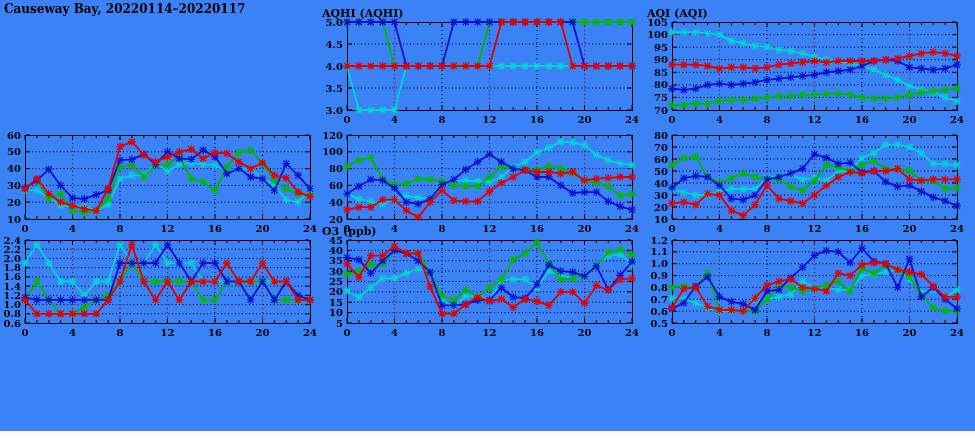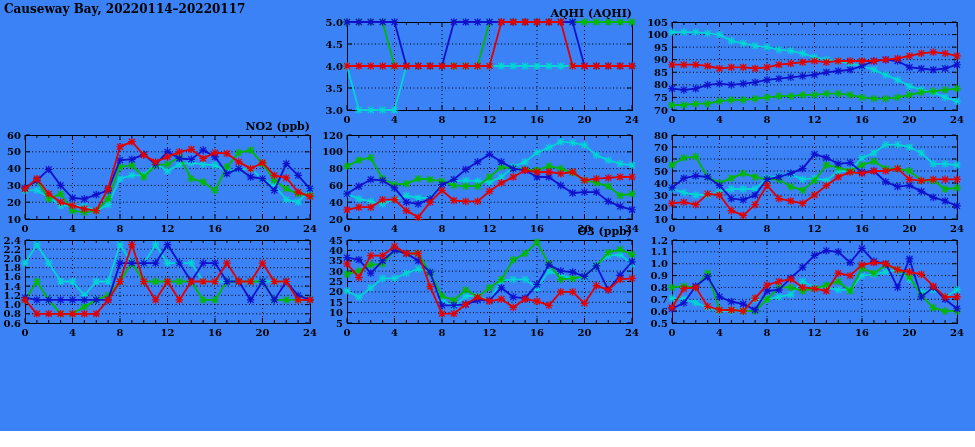--- a/index.html
+++ b/index.html
@@ -1,20 +1,20 @@
 <!DOCTYPE html>
 <html><head>
 <meta charset="utf-8">
 <style>
   html,body{margin:0;padding:0;background:#fff;}
   .canvas{position:relative;width:975px;height:431px;background:#3b82f6;overflow:hidden;
           font-family:"DejaVu Serif",serif;font-weight:bold;color:#000;}
   .page-title{position:absolute;left:4px;top:2px;font-size:12px;font-weight:bold;letter-spacing:0px;}
   .chart{position:absolute;width:323px;height:125px;}
-  .chart-title{position:absolute;top:1px;left:0;width:310px;text-align:right;
+  .chart-title{position:absolute;top:1px;left:0;width:310px;text-align:left;
                font-size:11px;font-weight:bold;white-space:pre;}
   svg.plot{position:absolute;left:0;top:0;width:323px;height:125px;overflow:visible;}
   svg text{font-family:"DejaVu Serif",serif;font-weight:bold;fill:#000;}
   .tick-label{font-size:10px;}
   .grid{stroke:#000;stroke-width:1;stroke-dasharray:1 2.5;}
   .vgrid{stroke-dasharray:1 3;}
   .frame{fill:none;stroke:#000;stroke-width:1;}
   .tick{stroke:#000;stroke-width:1;}
 </style>
 </head>
@@ -214,20 +214,21 @@
         <text x="21" y="19.5" text-anchor="end" class="tick-label">105</text>
         <polyline points="25.0,26.1 36.9,26.1 48.8,26.1 60.6,27.3 72.5,28.6 84.4,34.9 96.3,37.4 108.1,39.9 120.0,41.1 131.9,43.7 143.8,44.9 155.6,47.4 167.5,51.2 179.4,53.7 191.3,55.0 203.1,57.5 215.0,60.0 226.9,63.8 238.8,68.8 250.6,73.8 262.5,80.1 274.4,83.9 286.3,86.4 298.1,91.4 310.0,95.2" fill="none" stroke="#00d4d4" stroke-width="1.8" stroke-linejoin="round"></polyline>
         <path d="M22 23.057142857142864L28 29.057142857142864M22 29.057142857142864L28 23.057142857142864M21.2 26.057142857142864L28.8 26.057142857142864M25 22.257142857142863L25 29.857142857142865M33.875 23.057142857142864L39.875 29.057142857142864M33.875 29.057142857142864L39.875 23.057142857142864M33.075 26.057142857142864L40.675 26.057142857142864M36.875 22.257142857142863L36.875 29.857142857142865M45.75 23.057142857142864L51.75 29.057142857142864M45.75 29.057142857142864L51.75 23.057142857142864M44.95 26.057142857142864L52.55 26.057142857142864M48.75 22.257142857142863L48.75 29.857142857142865M57.625 24.314285714285717L63.625 30.314285714285717M57.625 30.314285714285717L63.625 24.314285714285717M56.825 27.314285714285717L64.425 27.314285714285717M60.625 23.514285714285716L60.625 31.114285714285717M69.5 25.57142857142857L75.5 31.57142857142857M69.5 31.57142857142857L75.5 25.57142857142857M68.7 28.57142857142857L76.3 28.57142857142857M72.5 24.77142857142857L72.5 32.37142857142857M81.375 31.85714285714286L87.375 37.85714285714286M81.375 37.85714285714286L87.375 31.85714285714286M80.575 34.85714285714286L88.175 34.85714285714286M84.375 31.05714285714286L84.375 38.65714285714286M93.25 34.37142857142857L99.25 40.37142857142857M93.25 40.37142857142857L99.25 34.37142857142857M92.45 37.37142857142857L100.05 37.37142857142857M96.25 33.57142857142857L96.25 41.171428571428564M105.125 36.885714285714286L111.125 42.885714285714286M105.125 42.885714285714286L111.125 36.885714285714286M104.325 39.885714285714286L111.925 39.885714285714286M108.125 36.08571428571429L108.125 43.68571428571428M117 38.14285714285714L123 44.14285714285714M117 44.14285714285714L123 38.14285714285714M116.2 41.14285714285714L123.8 41.14285714285714M120 37.34285714285714L120 44.942857142857136M128.875 40.65714285714286L134.875 46.65714285714286M128.875 46.65714285714286L134.875 40.65714285714286M128.075 43.65714285714286L135.675 43.65714285714286M131.875 39.85714285714286L131.875 47.457142857142856M140.75 41.91428571428572L146.75 47.91428571428572M140.75 47.91428571428572L146.75 41.91428571428572M139.95 44.91428571428572L147.55 44.91428571428572M143.75 41.11428571428572L143.75 48.714285714285715M152.625 44.42857142857142L158.625 50.42857142857142M152.625 50.42857142857142L158.625 44.42857142857142M151.825 47.42857142857142L159.425 47.42857142857142M155.625 43.628571428571426L155.625 51.22857142857142M164.5 48.2L170.5 54.2M164.5 54.2L170.5 48.2M163.7 51.2L171.3 51.2M167.5 47.400000000000006L167.5 55M176.375 50.714285714285715L182.375 56.714285714285715M176.375 56.714285714285715L182.375 50.714285714285715M175.575 53.714285714285715L183.175 53.714285714285715M179.375 49.91428571428572L179.375 57.51428571428571M188.25 51.97142857142857L194.25 57.97142857142857M188.25 57.97142857142857L194.25 51.97142857142857M187.45 54.97142857142857L195.05 54.97142857142857M191.25 51.17142857142857L191.25 58.771428571428565M200.125 54.48571428571429L206.125 60.48571428571429M200.125 60.48571428571429L206.125 54.48571428571429M199.325 57.48571428571429L206.925 57.48571428571429M203.125 53.68571428571429L203.125 61.285714285714285M212 57L218 63M212 63L218 57M211.2 60L218.8 60M215 56.2L215 63.8M223.875 60.77142857142857L229.875 66.77142857142857M223.875 66.77142857142857L229.875 60.77142857142857M223.075 63.77142857142857L230.675 63.77142857142857M226.875 59.971428571428575L226.875 67.57142857142857M235.75 65.8L241.75 71.8M235.75 71.8L241.75 65.8M234.95 68.8L242.55 68.8M238.75 65L238.75 72.6M247.625 70.82857142857142L253.625 76.82857142857142M247.625 76.82857142857142L253.625 70.82857142857142M246.825 73.82857142857142L254.425 73.82857142857142M250.625 70.02857142857142L250.625 77.62857142857142M259.5 77.11428571428571L265.5 83.11428571428571M259.5 83.11428571428571L265.5 77.11428571428571M258.7 80.11428571428571L266.3 80.11428571428571M262.5 76.31428571428572L262.5 83.91428571428571M271.375 80.88571428571429L277.375 86.88571428571429M271.375 86.88571428571429L277.375 80.88571428571429M270.575 83.88571428571429L278.175 83.88571428571429M274.375 80.08571428571429L274.375 87.68571428571428M283.25 83.4L289.25 89.4M283.25 89.4L289.25 83.4M282.45 86.4L290.05 86.4M286.25 82.60000000000001L286.25 90.2M295.125 88.42857142857143L301.125 94.42857142857143M295.125 94.42857142857143L301.125 88.42857142857143M294.325 91.42857142857143L301.925 91.42857142857143M298.125 87.62857142857143L298.125 95.22857142857143M307 92.2L313 98.2M307 98.2L313 92.2M306.2 95.2L313.8 95.2M310 91.4L310 99" stroke="#00d4d4" stroke-width="1.2" fill="none"></path>
         <polyline points="25.0,99.0 36.9,99.0 48.8,97.7 60.6,97.7 72.5,95.2 84.4,93.9 96.3,93.9 108.1,92.7 120.0,91.4 131.9,90.2 143.8,90.2 155.6,88.9 167.5,88.9 179.4,87.7 191.3,87.7 203.1,88.9 215.0,91.4 226.9,92.7 238.8,92.7 250.6,91.4 262.5,88.9 274.4,86.4 286.3,85.1 298.1,83.9 310.0,82.6" fill="none" stroke="#00b800" stroke-width="1.8" stroke-linejoin="round"></polyline>
         <path d="M22 95.97142857142858L28 101.97142857142858M22 101.97142857142858L28 95.97142857142858M21.2 98.97142857142858L28.8 98.97142857142858M25 95.17142857142858L25 102.77142857142857M33.875 95.97142857142858L39.875 101.97142857142858M33.875 101.97142857142858L39.875 95.97142857142858M33.075 98.97142857142858L40.675 98.97142857142858M36.875 95.17142857142858L36.875 102.77142857142857M45.75 94.71428571428571L51.75 100.71428571428571M45.75 100.71428571428571L51.75 94.71428571428571M44.95 97.71428571428571L52.55 97.71428571428571M48.75 93.91428571428571L48.75 101.5142857142857M57.625 94.71428571428571L63.625 100.71428571428571M57.625 100.71428571428571L63.625 94.71428571428571M56.825 97.71428571428571L64.425 97.71428571428571M60.625 93.91428571428571L60.625 101.5142857142857M69.5 92.2L75.5 98.2M69.5 98.2L75.5 92.2M68.7 95.2L76.3 95.2M72.5 91.4L72.5 99M81.375 90.94285714285715L87.375 96.94285714285715M81.375 96.94285714285715L87.375 90.94285714285715M80.575 93.94285714285715L88.175 93.94285714285715M84.375 90.14285714285715L84.375 97.74285714285715M93.25 90.94285714285715L99.25 96.94285714285715M93.25 96.94285714285715L99.25 90.94285714285715M92.45 93.94285714285715L100.05 93.94285714285715M96.25 90.14285714285715L96.25 97.74285714285715M105.125 89.68571428571428L111.125 95.68571428571428M105.125 95.68571428571428L111.125 89.68571428571428M104.325 92.68571428571428L111.925 92.68571428571428M108.125 88.88571428571429L108.125 96.48571428571428M117 88.42857142857143L123 94.42857142857143M117 94.42857142857143L123 88.42857142857143M116.2 91.42857142857143L123.8 91.42857142857143M120 87.62857142857143L120 95.22857142857143M128.875 87.17142857142858L134.875 93.17142857142858M128.875 93.17142857142858L134.875 87.17142857142858M128.075 90.17142857142858L135.675 90.17142857142858M131.875 86.37142857142858L131.875 93.97142857142858M140.75 87.17142857142858L146.75 93.17142857142858M140.75 93.17142857142858L146.75 87.17142857142858M139.95 90.17142857142858L147.55 90.17142857142858M143.75 86.37142857142858L143.75 93.97142857142858M152.625 85.91428571428571L158.625 91.91428571428571M152.625 91.91428571428571L158.625 85.91428571428571M151.825 88.91428571428571L159.425 88.91428571428571M155.625 85.11428571428571L155.625 92.71428571428571M164.5 85.91428571428571L170.5 91.91428571428571M164.5 91.91428571428571L170.5 85.91428571428571M163.7 88.91428571428571L171.3 88.91428571428571M167.5 85.11428571428571L167.5 92.71428571428571M176.375 84.65714285714286L182.375 90.65714285714286M176.375 90.65714285714286L182.375 84.65714285714286M175.575 87.65714285714286L183.175 87.65714285714286M179.375 83.85714285714286L179.375 91.45714285714286M188.25 84.65714285714286L194.25 90.65714285714286M188.25 90.65714285714286L194.25 84.65714285714286M187.45 87.65714285714286L195.05 87.65714285714286M191.25 83.85714285714286L191.25 91.45714285714286M200.125 85.91428571428571L206.125 91.91428571428571M200.125 91.91428571428571L206.125 85.91428571428571M199.325 88.91428571428571L206.925 88.91428571428571M203.125 85.11428571428571L203.125 92.71428571428571M212 88.42857142857143L218 94.42857142857143M212 94.42857142857143L218 88.42857142857143M211.2 91.42857142857143L218.8 91.42857142857143M215 87.62857142857143L215 95.22857142857143M223.875 89.68571428571428L229.875 95.68571428571428M223.875 95.68571428571428L229.875 89.68571428571428M223.075 92.68571428571428L230.675 92.68571428571428M226.875 88.88571428571429L226.875 96.48571428571428M235.75 89.68571428571428L241.75 95.68571428571428M235.75 95.68571428571428L241.75 89.68571428571428M234.95 92.68571428571428L242.55 92.68571428571428M238.75 88.88571428571429L238.75 96.48571428571428M247.625 88.42857142857143L253.625 94.42857142857143M247.625 94.42857142857143L253.625 88.42857142857143M246.825 91.42857142857143L254.425 91.42857142857143M250.625 87.62857142857143L250.625 95.22857142857143M259.5 85.91428571428571L265.5 91.91428571428571M259.5 91.91428571428571L265.5 85.91428571428571M258.7 88.91428571428571L266.3 88.91428571428571M262.5 85.11428571428571L262.5 92.71428571428571M271.375 83.4L277.375 89.4M271.375 89.4L277.375 83.4M270.575 86.4L278.175 86.4M274.375 82.60000000000001L274.375 90.2M283.25 82.14285714285714L289.25 88.14285714285714M283.25 88.14285714285714L289.25 82.14285714285714M282.45 85.14285714285714L290.05 85.14285714285714M286.25 81.34285714285714L286.25 88.94285714285714M295.125 80.88571428571429L301.125 86.88571428571429M295.125 86.88571428571429L301.125 80.88571428571429M294.325 83.88571428571429L301.925 83.88571428571429M298.125 80.08571428571429L298.125 87.68571428571428M307 79.62857142857143L313 85.62857142857143M307 85.62857142857143L313 79.62857142857143M306.2 82.62857142857143L313.8 82.62857142857143M310 78.82857142857144L310 86.42857142857143" stroke="#00b800" stroke-width="1.2" fill="none"></path>
         <polyline points="25.0,82.6 36.9,83.9 48.8,82.6 60.6,78.9 72.5,77.6 84.4,78.9 96.3,77.6 108.1,76.3 120.0,73.8 131.9,72.6 143.8,71.3 155.6,70.1 167.5,68.8 179.4,66.3 191.3,65.0 203.1,63.8 215.0,60.0 226.9,55.0 238.8,53.7 250.6,55.0 262.5,61.3 274.4,62.5 286.3,63.8 298.1,62.5 310.0,58.7" fill="none" stroke="#1111cc" stroke-width="1.8" stroke-linejoin="round"></polyline>
         <path d="M22 79.62857142857143L28 85.62857142857143M22 85.62857142857143L28 79.62857142857143M21.2 82.62857142857143L28.8 82.62857142857143M25 78.82857142857144L25 86.42857142857143M33.875 80.88571428571429L39.875 86.88571428571429M33.875 86.88571428571429L39.875 80.88571428571429M33.075 83.88571428571429L40.675 83.88571428571429M36.875 80.08571428571429L36.875 87.68571428571428M45.75 79.62857142857143L51.75 85.62857142857143M45.75 85.62857142857143L51.75 79.62857142857143M44.95 82.62857142857143L52.55 82.62857142857143M48.75 78.82857142857144L48.75 86.42857142857143M57.625 75.85714285714286L63.625 81.85714285714286M57.625 81.85714285714286L63.625 75.85714285714286M56.825 78.85714285714286L64.425 78.85714285714286M60.625 75.05714285714286L60.625 82.65714285714286M69.5 74.6L75.5 80.6M69.5 80.6L75.5 74.6M68.7 77.6L76.3 77.6M72.5 73.8L72.5 81.39999999999999M81.375 75.85714285714286L87.375 81.85714285714286M81.375 81.85714285714286L87.375 75.85714285714286M80.575 78.85714285714286L88.175 78.85714285714286M84.375 75.05714285714286L84.375 82.65714285714286M93.25 74.6L99.25 80.6M93.25 80.6L99.25 74.6M92.45 77.6L100.05 77.6M96.25 73.8L96.25 81.39999999999999M105.125 73.34285714285714L111.125 79.34285714285714M105.125 79.34285714285714L111.125 73.34285714285714M104.325 76.34285714285714L111.925 76.34285714285714M108.125 72.54285714285714L108.125 80.14285714285714M117 70.82857142857142L123 76.82857142857142M117 76.82857142857142L123 70.82857142857142M116.2 73.82857142857142L123.8 73.82857142857142M120 70.02857142857142L120 77.62857142857142M128.875 69.57142857142857L134.875 75.57142857142857M128.875 75.57142857142857L134.875 69.57142857142857M128.075 72.57142857142857L135.675 72.57142857142857M131.875 68.77142857142857L131.875 76.37142857142857M140.75 68.31428571428572L146.75 74.31428571428572M140.75 74.31428571428572L146.75 68.31428571428572M139.95 71.31428571428572L147.55 71.31428571428572M143.75 67.51428571428572L143.75 75.11428571428571M152.625 67.05714285714285L158.625 73.05714285714285M152.625 73.05714285714285L158.625 67.05714285714285M151.825 70.05714285714285L159.425 70.05714285714285M155.625 66.25714285714285L155.625 73.85714285714285M164.5 65.8L170.5 71.8M164.5 71.8L170.5 65.8M163.7 68.8L171.3 68.8M167.5 65L167.5 72.6M176.375 63.28571428571428L182.375 69.28571428571428M176.375 69.28571428571428L182.375 63.28571428571428M175.575 66.28571428571428L183.175 66.28571428571428M179.375 62.48571428571428L179.375 70.08571428571427M188.25 62.02857142857144L194.25 68.02857142857144M188.25 68.02857142857144L194.25 62.02857142857144M187.45 65.02857142857144L195.05 65.02857142857144M191.25 61.22857142857144L191.25 68.82857142857144M200.125 60.77142857142857L206.125 66.77142857142857M200.125 66.77142857142857L206.125 60.77142857142857M199.325 63.77142857142857L206.925 63.77142857142857M203.125 59.971428571428575L203.125 67.57142857142857M212 57L218 63M212 63L218 57M211.2 60L218.8 60M215 56.2L215 63.8M223.875 51.97142857142857L229.875 57.97142857142857M223.875 57.97142857142857L229.875 51.97142857142857M223.075 54.97142857142857L230.675 54.97142857142857M226.875 51.17142857142857L226.875 58.771428571428565M235.75 50.714285714285715L241.75 56.714285714285715M235.75 56.714285714285715L241.75 50.714285714285715M234.95 53.714285714285715L242.55 53.714285714285715M238.75 49.91428571428572L238.75 57.51428571428571M247.625 51.97142857142857L253.625 57.97142857142857M247.625 57.97142857142857L253.625 51.97142857142857M246.825 54.97142857142857L254.425 54.97142857142857M250.625 51.17142857142857L250.625 58.771428571428565M259.5 58.25714285714286L265.5 64.25714285714287M259.5 64.25714285714287L265.5 58.25714285714286M258.7 61.25714285714286L266.3 61.25714285714286M262.5 57.45714285714286L262.5 65.05714285714286M271.375 59.51428571428571L277.375 65.5142857142857M271.375 65.5142857142857L277.375 59.51428571428571M270.575 62.51428571428571L278.175 62.51428571428571M274.375 58.714285714285715L274.375 66.31428571428572M283.25 60.77142857142857L289.25 66.77142857142857M283.25 66.77142857142857L289.25 60.77142857142857M282.45 63.77142857142857L290.05 63.77142857142857M286.25 59.971428571428575L286.25 67.57142857142857M295.125 59.51428571428571L301.125 65.5142857142857M295.125 65.5142857142857L301.125 59.51428571428571M294.325 62.51428571428571L301.925 62.51428571428571M298.125 58.714285714285715L298.125 66.31428571428572M307 55.74285714285715L313 61.74285714285715M307 61.74285714285715L313 55.74285714285715M306.2 58.74285714285715L313.8 58.74285714285715M310 54.94285714285715L310 62.542857142857144" stroke="#1111cc" stroke-width="1.2" fill="none"></path>
         <polyline points="25.0,58.7 36.9,58.7 48.8,58.7 60.6,60.0 72.5,62.5 84.4,61.3 96.3,61.3 108.1,62.5 120.0,61.3 131.9,58.7 143.8,57.5 155.6,56.2 167.5,55.0 179.4,56.2 191.3,55.0 203.1,55.0 215.0,55.0 226.9,55.0 238.8,53.7 250.6,52.5 262.5,49.9 274.4,47.4 286.3,46.2 298.1,47.4 310.0,49.9" fill="none" stroke="#e10000" stroke-width="1.8" stroke-linejoin="round"></polyline>
         <path d="M22 55.74285714285715L28 61.74285714285715M22 61.74285714285715L28 55.74285714285715M21.2 58.74285714285715L28.8 58.74285714285715M25 54.94285714285715L25 62.542857142857144M33.875 55.74285714285715L39.875 61.74285714285715M33.875 61.74285714285715L39.875 55.74285714285715M33.075 58.74285714285715L40.675 58.74285714285715M36.875 54.94285714285715L36.875 62.542857142857144M45.75 55.74285714285715L51.75 61.74285714285715M45.75 61.74285714285715L51.75 55.74285714285715M44.95 58.74285714285715L52.55 58.74285714285715M48.75 54.94285714285715L48.75 62.542857142857144M57.625 57L63.625 63M57.625 63L63.625 57M56.825 60L64.425 60M60.625 56.2L60.625 63.8M69.5 59.51428571428571L75.5 65.5142857142857M69.5 65.5142857142857L75.5 59.51428571428571M68.7 62.51428571428571L76.3 62.51428571428571M72.5 58.714285714285715L72.5 66.31428571428572M81.375 58.25714285714286L87.375 64.25714285714287M81.375 64.25714285714287L87.375 58.25714285714286M80.575 61.25714285714286L88.175 61.25714285714286M84.375 57.45714285714286L84.375 65.05714285714286M93.25 58.25714285714286L99.25 64.25714285714287M93.25 64.25714285714287L99.25 58.25714285714286M92.45 61.25714285714286L100.05 61.25714285714286M96.25 57.45714285714286L96.25 65.05714285714286M105.125 59.51428571428571L111.125 65.5142857142857M105.125 65.5142857142857L111.125 59.51428571428571M104.325 62.51428571428571L111.925 62.51428571428571M108.125 58.714285714285715L108.125 66.31428571428572M117 58.25714285714286L123 64.25714285714287M117 64.25714285714287L123 58.25714285714286M116.2 61.25714285714286L123.8 61.25714285714286M120 57.45714285714286L120 65.05714285714286M128.875 55.74285714285715L134.875 61.74285714285715M128.875 61.74285714285715L134.875 55.74285714285715M128.075 58.74285714285715L135.675 58.74285714285715M131.875 54.94285714285715L131.875 62.542857142857144M140.75 54.48571428571429L146.75 60.48571428571429M140.75 60.48571428571429L146.75 54.48571428571429M139.95 57.48571428571429L147.55 57.48571428571429M143.75 53.68571428571429L143.75 61.285714285714285M152.625 53.228571428571435L158.625 59.228571428571435M152.625 59.228571428571435L158.625 53.228571428571435M151.825 56.228571428571435L159.425 56.228571428571435M155.625 52.42857142857144L155.625 60.02857142857143M164.5 51.97142857142857L170.5 57.97142857142857M164.5 57.97142857142857L170.5 51.97142857142857M163.7 54.97142857142857L171.3 54.97142857142857M167.5 51.17142857142857L167.5 58.771428571428565M176.375 53.228571428571435L182.375 59.228571428571435M176.375 59.228571428571435L182.375 53.228571428571435M175.575 56.228571428571435L183.175 56.228571428571435M179.375 52.42857142857144L179.375 60.02857142857143M188.25 51.97142857142857L194.25 57.97142857142857M188.25 57.97142857142857L194.25 51.97142857142857M187.45 54.97142857142857L195.05 54.97142857142857M191.25 51.17142857142857L191.25 58.771428571428565M200.125 51.97142857142857L206.125 57.97142857142857M200.125 57.97142857142857L206.125 51.97142857142857M199.325 54.97142857142857L206.925 54.97142857142857M203.125 51.17142857142857L203.125 58.771428571428565M212 51.97142857142857L218 57.97142857142857M212 57.97142857142857L218 51.97142857142857M211.2 54.97142857142857L218.8 54.97142857142857M215 51.17142857142857L215 58.771428571428565M223.875 51.97142857142857L229.875 57.97142857142857M223.875 57.97142857142857L229.875 51.97142857142857M223.075 54.97142857142857L230.675 54.97142857142857M226.875 51.17142857142857L226.875 58.771428571428565M235.75 50.714285714285715L241.75 56.714285714285715M235.75 56.714285714285715L241.75 50.714285714285715M234.95 53.714285714285715L242.55 53.714285714285715M238.75 49.91428571428572L238.75 57.51428571428571M247.625 49.457142857142856L253.625 55.457142857142856M247.625 55.457142857142856L253.625 49.457142857142856M246.825 52.457142857142856L254.425 52.457142857142856M250.625 48.65714285714286L250.625 56.25714285714285M259.5 46.942857142857136L265.5 52.942857142857136M259.5 52.942857142857136L265.5 46.942857142857136M258.7 49.942857142857136L266.3 49.942857142857136M262.5 46.14285714285714L262.5 53.74285714285713M271.375 44.42857142857142L277.375 50.42857142857142M271.375 50.42857142857142L277.375 44.42857142857142M270.575 47.42857142857142L278.175 47.42857142857142M274.375 43.628571428571426L274.375 51.22857142857142M283.25 43.17142857142857L289.25 49.17142857142857M283.25 49.17142857142857L289.25 43.17142857142857M282.45 46.17142857142857L290.05 46.17142857142857M286.25 42.371428571428574L286.25 49.97142857142857M295.125 44.42857142857142L301.125 50.42857142857142M295.125 50.42857142857142L301.125 44.42857142857142M294.325 47.42857142857142L301.925 47.42857142857142M298.125 43.628571428571426L298.125 51.22857142857142M307 46.942857142857136L313 52.942857142857136M307 52.942857142857136L313 46.942857142857136M306.2 49.942857142857136L313.8 49.942857142857136M310 46.14285714285714L310 53.74285714285713" stroke="#e10000" stroke-width="1.2" fill="none"></path>
       </svg>
+    <div class="chart-title">AQI (AQI)</div>
   </div>
   <div class="chart" style="left:0px;top:119px;">
     <svg class="plot">
         <line x1="25" y1="83.2" x2="310" y2="83.2" class="grid"></line>
         <line x1="25" y1="66.4" x2="310" y2="66.4" class="grid"></line>
         <line x1="25" y1="49.6" x2="310" y2="49.6" class="grid"></line>
         <line x1="25" y1="32.8" x2="310" y2="32.8" class="grid"></line>
         <line x1="72.5" y1="16" x2="72.5" y2="100" class="grid vgrid"></line>
         <line x1="120" y1="16" x2="120" y2="100" class="grid vgrid"></line>
         <line x1="167.5" y1="16" x2="167.5" y2="100" class="grid vgrid"></line>
@@ -311,21 +312,20 @@
         <text x="21" y="19.5" text-anchor="end" class="tick-label">60</text>
         <polyline points="25.0,71.4 36.9,71.4 48.8,78.2 60.6,86.6 72.5,86.6 84.4,87.4 96.3,91.6 108.1,85.7 120.0,59.7 131.9,56.3 143.8,56.3 155.6,44.6 167.5,52.1 179.4,45.4 191.3,43.7 203.1,45.4 215.0,46.2 226.9,52.1 238.8,50.4 250.6,49.6 262.5,59.7 274.4,66.4 286.3,80.7 298.1,83.2 310.0,70.6" fill="none" stroke="#00d4d4" stroke-width="1.8" stroke-linejoin="round"></polyline>
         <path d="M22 68.44L28 74.44M22 74.44L28 68.44M21.2 71.44L28.8 71.44M25 67.64L25 75.24M33.875 68.44L39.875 74.44M33.875 74.44L39.875 68.44M33.075 71.44L40.675 71.44M36.875 67.64L36.875 75.24M45.75 75.16L51.75 81.16M45.75 81.16L51.75 75.16M44.95 78.16L52.55 78.16M48.75 74.36L48.75 81.96M57.625 83.56L63.625 89.56M57.625 89.56L63.625 83.56M56.825 86.56L64.425 86.56M60.625 82.76L60.625 90.36M69.5 83.56L75.5 89.56M69.5 89.56L75.5 83.56M68.7 86.56L76.3 86.56M72.5 82.76L72.5 90.36M81.375 84.4L87.375 90.4M81.375 90.4L87.375 84.4M80.575 87.4L88.175 87.4M84.375 83.60000000000001L84.375 91.2M93.25 88.6L99.25 94.6M93.25 94.6L99.25 88.6M92.45 91.6L100.05 91.6M96.25 87.8L96.25 95.39999999999999M105.125 82.72L111.125 88.72M105.125 88.72L111.125 82.72M104.325 85.72L111.925 85.72M108.125 81.92L108.125 89.52M117 56.68L123 62.68M117 62.68L123 56.68M116.2 59.68L123.8 59.68M120 55.88L120 63.48M128.875 53.32L134.875 59.32M128.875 59.32L134.875 53.32M128.075 56.32L135.675 56.32M131.875 52.52L131.875 60.12M140.75 53.32L146.75 59.32M140.75 59.32L146.75 53.32M139.95 56.32L147.55 56.32M143.75 52.52L143.75 60.12M152.625 41.559999999999995L158.625 47.559999999999995M152.625 47.559999999999995L158.625 41.559999999999995M151.825 44.559999999999995L159.425 44.559999999999995M155.625 40.76L155.625 48.35999999999999M164.5 49.120000000000005L170.5 55.120000000000005M164.5 55.120000000000005L170.5 49.120000000000005M163.7 52.120000000000005L171.3 52.120000000000005M167.5 48.32000000000001L167.5 55.92M176.375 42.4L182.375 48.4M176.375 48.4L182.375 42.4M175.575 45.4L183.175 45.4M179.375 41.6L179.375 49.199999999999996M188.25 40.72L194.25 46.72M188.25 46.72L194.25 40.72M187.45 43.72L195.05 43.72M191.25 39.92L191.25 47.519999999999996M200.125 42.4L206.125 48.4M200.125 48.4L206.125 42.4M199.325 45.4L206.925 45.4M203.125 41.6L203.125 49.199999999999996M212 43.24L218 49.24M212 49.24L218 43.24M211.2 46.24L218.8 46.24M215 42.440000000000005L215 50.04M223.875 49.120000000000005L229.875 55.120000000000005M223.875 55.120000000000005L229.875 49.120000000000005M223.075 52.120000000000005L230.675 52.120000000000005M226.875 48.32000000000001L226.875 55.92M235.75 47.440000000000005L241.75 53.440000000000005M235.75 53.440000000000005L241.75 47.440000000000005M234.95 50.440000000000005L242.55 50.440000000000005M238.75 46.64000000000001L238.75 54.24M247.625 46.6L253.625 52.6M247.625 52.6L253.625 46.6M246.825 49.6L254.425 49.6M250.625 45.800000000000004L250.625 53.4M259.5 56.68L265.5 62.68M259.5 62.68L265.5 56.68M258.7 59.68L266.3 59.68M262.5 55.88L262.5 63.48M271.375 63.400000000000006L277.375 69.4M271.375 69.4L277.375 63.400000000000006M270.575 66.4L278.175 66.4M274.375 62.60000000000001L274.375 70.2M283.25 77.68L289.25 83.68M283.25 83.68L289.25 77.68M282.45 80.68L290.05 80.68M286.25 76.88000000000001L286.25 84.48M295.125 80.2L301.125 86.2M295.125 86.2L301.125 80.2M294.325 83.2L301.925 83.2M298.125 79.4L298.125 87M307 67.6L313 73.6M307 73.6L313 67.6M306.2 70.6L313.8 70.6M310 66.8L310 74.39999999999999" stroke="#00d4d4" stroke-width="1.2" fill="none"></path>
         <polyline points="25.0,69.8 36.9,61.4 48.8,79.8 60.6,74.8 72.5,91.6 84.4,93.3 96.3,91.6 108.1,79.8 120.0,47.9 131.9,46.2 143.8,58.0 155.6,46.2 167.5,45.4 179.4,37.8 191.3,59.7 203.1,63.0 215.0,71.4 226.9,47.9 238.8,33.6 250.6,31.1 262.5,44.6 274.4,61.4 286.3,69.8 298.1,74.8 310.0,76.5" fill="none" stroke="#00b800" stroke-width="1.8" stroke-linejoin="round"></polyline>
         <path d="M22 66.76L28 72.76M22 72.76L28 66.76M21.2 69.76L28.8 69.76M25 65.96000000000001L25 73.56M33.875 58.36L39.875 64.36M33.875 64.36L39.875 58.36M33.075 61.36L40.675 61.36M36.875 57.56L36.875 65.16M45.75 76.84L51.75 82.84M45.75 82.84L51.75 76.84M44.95 79.84L52.55 79.84M48.75 76.04L48.75 83.64M57.625 71.8L63.625 77.8M57.625 77.8L63.625 71.8M56.825 74.8L64.425 74.8M60.625 71L60.625 78.6M69.5 88.6L75.5 94.6M69.5 94.6L75.5 88.6M68.7 91.6L76.3 91.6M72.5 87.8L72.5 95.39999999999999M81.375 90.28L87.375 96.28M81.375 96.28L87.375 90.28M80.575 93.28L88.175 93.28M84.375 89.48L84.375 97.08M93.25 88.6L99.25 94.6M93.25 94.6L99.25 88.6M92.45 91.6L100.05 91.6M96.25 87.8L96.25 95.39999999999999M105.125 76.84L111.125 82.84M105.125 82.84L111.125 76.84M104.325 79.84L111.925 79.84M108.125 76.04L108.125 83.64M117 44.92L123 50.92M117 50.92L123 44.92M116.2 47.92L123.8 47.92M120 44.120000000000005L120 51.72M128.875 43.24L134.875 49.24M128.875 49.24L134.875 43.24M128.075 46.24L135.675 46.24M131.875 42.440000000000005L131.875 50.04M140.75 55L146.75 61M140.75 61L146.75 55M139.95 58L147.55 58M143.75 54.2L143.75 61.8M152.625 43.24L158.625 49.24M152.625 49.24L158.625 43.24M151.825 46.24L159.425 46.24M155.625 42.440000000000005L155.625 50.04M164.5 42.4L170.5 48.4M164.5 48.4L170.5 42.4M163.7 45.4L171.3 45.4M167.5 41.6L167.5 49.199999999999996M176.375 34.84L182.375 40.84M176.375 40.84L182.375 34.84M175.575 37.84L183.175 37.84M179.375 34.040000000000006L179.375 41.64M188.25 56.68L194.25 62.68M188.25 62.68L194.25 56.68M187.45 59.68L195.05 59.68M191.25 55.88L191.25 63.48M200.125 60.04L206.125 66.03999999999999M200.125 66.03999999999999L206.125 60.04M199.325 63.04L206.925 63.04M203.125 59.24L203.125 66.84M212 68.44L218 74.44M212 74.44L218 68.44M211.2 71.44L218.8 71.44M215 67.64L215 75.24M223.875 44.92L229.875 50.92M223.875 50.92L229.875 44.92M223.075 47.92L230.675 47.92M226.875 44.120000000000005L226.875 51.72M235.75 30.64L241.75 36.64M235.75 36.64L241.75 30.64M234.95 33.64L242.55 33.64M238.75 29.84L238.75 37.44M247.625 28.120000000000005L253.625 34.120000000000005M247.625 34.120000000000005L253.625 28.120000000000005M246.825 31.120000000000005L254.425 31.120000000000005M250.625 27.320000000000004L250.625 34.92M259.5 41.559999999999995L265.5 47.559999999999995M259.5 47.559999999999995L265.5 41.559999999999995M258.7 44.559999999999995L266.3 44.559999999999995M262.5 40.76L262.5 48.35999999999999M271.375 58.36L277.375 64.36M271.375 64.36L277.375 58.36M270.575 61.36L278.175 61.36M274.375 57.56L274.375 65.16M283.25 66.76L289.25 72.76M283.25 72.76L289.25 66.76M282.45 69.76L290.05 69.76M286.25 65.96000000000001L286.25 73.56M295.125 71.8L301.125 77.8M295.125 77.8L301.125 71.8M294.325 74.8L301.925 74.8M298.125 71L298.125 78.6M307 73.47999999999999L313 79.47999999999999M307 79.47999999999999L313 73.47999999999999M306.2 76.47999999999999L313.8 76.47999999999999M310 72.67999999999999L310 80.27999999999999" stroke="#00b800" stroke-width="1.2" fill="none"></path>
         <polyline points="25.0,68.9 36.9,61.4 48.8,50.4 60.6,66.4 72.5,79.0 84.4,79.8 96.3,75.6 108.1,71.4 120.0,41.2 131.9,40.4 143.8,35.3 155.6,45.4 167.5,32.8 179.4,39.5 191.3,40.4 203.1,31.1 215.0,37.8 226.9,54.6 238.8,49.6 250.6,58.0 262.5,59.7 274.4,71.4 286.3,44.6 298.1,56.3 310.0,69.8" fill="none" stroke="#1111cc" stroke-width="1.8" stroke-linejoin="round"></polyline>
         <path d="M22 65.92L28 71.92M22 71.92L28 65.92M21.2 68.92L28.8 68.92M25 65.12L25 72.72M33.875 58.36L39.875 64.36M33.875 64.36L39.875 58.36M33.075 61.36L40.675 61.36M36.875 57.56L36.875 65.16M45.75 47.440000000000005L51.75 53.440000000000005M45.75 53.440000000000005L51.75 47.440000000000005M44.95 50.440000000000005L52.55 50.440000000000005M48.75 46.64000000000001L48.75 54.24M57.625 63.400000000000006L63.625 69.4M57.625 69.4L63.625 63.400000000000006M56.825 66.4L64.425 66.4M60.625 62.60000000000001L60.625 70.2M69.5 76L75.5 82M69.5 82L75.5 76M68.7 79L76.3 79M72.5 75.2L72.5 82.8M81.375 76.84L87.375 82.84M81.375 82.84L87.375 76.84M80.575 79.84L88.175 79.84M84.375 76.04L84.375 83.64M93.25 72.64L99.25 78.64M93.25 78.64L99.25 72.64M92.45 75.64L100.05 75.64M96.25 71.84L96.25 79.44M105.125 68.44L111.125 74.44M105.125 74.44L111.125 68.44M104.325 71.44L111.925 71.44M108.125 67.64L108.125 75.24M117 38.2L123 44.2M117 44.2L123 38.2M116.2 41.2L123.8 41.2M120 37.400000000000006L120 45M128.875 37.36L134.875 43.36M128.875 43.36L134.875 37.36M128.075 40.36L135.675 40.36M131.875 36.56L131.875 44.16M140.75 32.31999999999999L146.75 38.31999999999999M140.75 38.31999999999999L146.75 32.31999999999999M139.95 35.31999999999999L147.55 35.31999999999999M143.75 31.519999999999992L143.75 39.11999999999999M152.625 42.4L158.625 48.4M152.625 48.4L158.625 42.4M151.825 45.4L159.425 45.4M155.625 41.6L155.625 49.199999999999996M164.5 29.799999999999997L170.5 35.8M164.5 35.8L170.5 29.799999999999997M163.7 32.8L171.3 32.8M167.5 28.999999999999996L167.5 36.599999999999994M176.375 36.52L182.375 42.52M176.375 42.52L182.375 36.52M175.575 39.52L183.175 39.52M179.375 35.720000000000006L179.375 43.32M188.25 37.36L194.25 43.36M188.25 43.36L194.25 37.36M187.45 40.36L195.05 40.36M191.25 36.56L191.25 44.16M200.125 28.120000000000005L206.125 34.120000000000005M200.125 34.120000000000005L206.125 28.120000000000005M199.325 31.120000000000005L206.925 31.120000000000005M203.125 27.320000000000004L203.125 34.92M212 34.84L218 40.84M212 40.84L218 34.84M211.2 37.84L218.8 37.84M215 34.040000000000006L215 41.64M223.875 51.64L229.875 57.64M223.875 57.64L229.875 51.64M223.075 54.64L230.675 54.64M226.875 50.84L226.875 58.44M235.75 46.6L241.75 52.6M235.75 52.6L241.75 46.6M234.95 49.6L242.55 49.6M238.75 45.800000000000004L238.75 53.4M247.625 55L253.625 61M247.625 61L253.625 55M246.825 58L254.425 58M250.625 54.2L250.625 61.8M259.5 56.68L265.5 62.68M259.5 62.68L265.5 56.68M258.7 59.68L266.3 59.68M262.5 55.88L262.5 63.48M271.375 68.44L277.375 74.44M271.375 74.44L277.375 68.44M270.575 71.44L278.175 71.44M274.375 67.64L274.375 75.24M283.25 41.559999999999995L289.25 47.559999999999995M283.25 47.559999999999995L289.25 41.559999999999995M282.45 44.559999999999995L290.05 44.559999999999995M286.25 40.76L286.25 48.35999999999999M295.125 53.32L301.125 59.32M295.125 59.32L301.125 53.32M294.325 56.32L301.925 56.32M298.125 52.52L298.125 60.12M307 66.76L313 72.76M307 72.76L313 66.76M306.2 69.76L313.8 69.76M310 65.96000000000001L310 73.56" stroke="#1111cc" stroke-width="1.2" fill="none"></path>
         <polyline points="25.0,69.8 36.9,59.7 48.8,74.8 60.6,83.2 72.5,86.6 84.4,89.9 96.3,91.6 108.1,69.8 120.0,27.8 131.9,22.7 143.8,36.2 155.6,42.9 167.5,37.8 179.4,32.8 191.3,30.3 203.1,39.5 215.0,33.6 226.9,34.5 238.8,42.9 250.6,49.6 262.5,43.7 274.4,56.3 286.3,58.8 298.1,73.1 310.0,77.3" fill="none" stroke="#e10000" stroke-width="1.8" stroke-linejoin="round"></polyline>
         <path d="M22 66.76L28 72.76M22 72.76L28 66.76M21.2 69.76L28.8 69.76M25 65.96000000000001L25 73.56M33.875 56.68L39.875 62.68M33.875 62.68L39.875 56.68M33.075 59.68L40.675 59.68M36.875 55.88L36.875 63.48M45.75 71.8L51.75 77.8M45.75 77.8L51.75 71.8M44.95 74.8L52.55 74.8M48.75 71L48.75 78.6M57.625 80.2L63.625 86.2M57.625 86.2L63.625 80.2M56.825 83.2L64.425 83.2M60.625 79.4L60.625 87M69.5 83.56L75.5 89.56M69.5 89.56L75.5 83.56M68.7 86.56L76.3 86.56M72.5 82.76L72.5 90.36M81.375 86.92L87.375 92.92M81.375 92.92L87.375 86.92M80.575 89.92L88.175 89.92M84.375 86.12L84.375 93.72M93.25 88.6L99.25 94.6M93.25 94.6L99.25 88.6M92.45 91.6L100.05 91.6M96.25 87.8L96.25 95.39999999999999M105.125 66.76L111.125 72.76M105.125 72.76L111.125 66.76M104.325 69.76L111.925 69.76M108.125 65.96000000000001L108.125 73.56M117 24.760000000000005L123 30.760000000000005M117 30.760000000000005L123 24.760000000000005M116.2 27.760000000000005L123.8 27.760000000000005M120 23.960000000000004L120 31.560000000000006M128.875 19.72L134.875 25.72M128.875 25.72L134.875 19.72M128.075 22.72L135.675 22.72M131.875 18.919999999999998L131.875 26.52M140.75 33.16L146.75 39.16M140.75 39.16L146.75 33.16M139.95 36.16L147.55 36.16M143.75 32.36L143.75 39.959999999999994M152.625 39.879999999999995L158.625 45.879999999999995M152.625 45.879999999999995L158.625 39.879999999999995M151.825 42.879999999999995L159.425 42.879999999999995M155.625 39.08L155.625 46.67999999999999M164.5 34.84L170.5 40.84M164.5 40.84L170.5 34.84M163.7 37.84L171.3 37.84M167.5 34.040000000000006L167.5 41.64M176.375 29.799999999999997L182.375 35.8M176.375 35.8L182.375 29.799999999999997M175.575 32.8L183.175 32.8M179.375 28.999999999999996L179.375 36.599999999999994M188.25 27.28L194.25 33.28M188.25 33.28L194.25 27.28M187.45 30.28L195.05 30.28M191.25 26.48L191.25 34.08M200.125 36.52L206.125 42.52M200.125 42.52L206.125 36.52M199.325 39.52L206.925 39.52M203.125 35.720000000000006L203.125 43.32M212 30.64L218 36.64M212 36.64L218 30.64M211.2 33.64L218.8 33.64M215 29.84L215 37.44M223.875 31.480000000000004L229.875 37.480000000000004M223.875 37.480000000000004L229.875 31.480000000000004M223.075 34.480000000000004L230.675 34.480000000000004M226.875 30.680000000000003L226.875 38.28M235.75 39.879999999999995L241.75 45.879999999999995M235.75 45.879999999999995L241.75 39.879999999999995M234.95 42.879999999999995L242.55 42.879999999999995M238.75 39.08L238.75 46.67999999999999M247.625 46.6L253.625 52.6M247.625 52.6L253.625 46.6M246.825 49.6L254.425 49.6M250.625 45.800000000000004L250.625 53.4M259.5 40.72L265.5 46.72M259.5 46.72L265.5 40.72M258.7 43.72L266.3 43.72M262.5 39.92L262.5 47.519999999999996M271.375 53.32L277.375 59.32M271.375 59.32L277.375 53.32M270.575 56.32L278.175 56.32M274.375 52.52L274.375 60.12M283.25 55.84L289.25 61.84M283.25 61.84L289.25 55.84M282.45 58.84L290.05 58.84M286.25 55.040000000000006L286.25 62.64M295.125 70.12L301.125 76.12M295.125 76.12L301.125 70.12M294.325 73.12L301.925 73.12M298.125 69.32000000000001L298.125 76.92M307 74.32L313 80.32M307 80.32L313 74.32M306.2 77.32L313.8 77.32M310 73.52L310 81.11999999999999" stroke="#e10000" stroke-width="1.2" fill="none"></path>
       </svg>
-    <div class="chart-title">NO2 (ppb)</div>
   </div>
   <div class="chart" style="left:322px;top:119px;">
     <svg class="plot">
         <line x1="25" y1="83.2" x2="310" y2="83.2" class="grid"></line>
         <line x1="25" y1="66.4" x2="310" y2="66.4" class="grid"></line>
         <line x1="25" y1="49.6" x2="310" y2="49.6" class="grid"></line>
         <line x1="25" y1="32.8" x2="310" y2="32.8" class="grid"></line>
         <line x1="72.5" y1="16" x2="72.5" y2="100" class="grid vgrid"></line>
         <line x1="120" y1="16" x2="120" y2="100" class="grid vgrid"></line>
         <line x1="167.5" y1="16" x2="167.5" y2="100" class="grid vgrid"></line>

